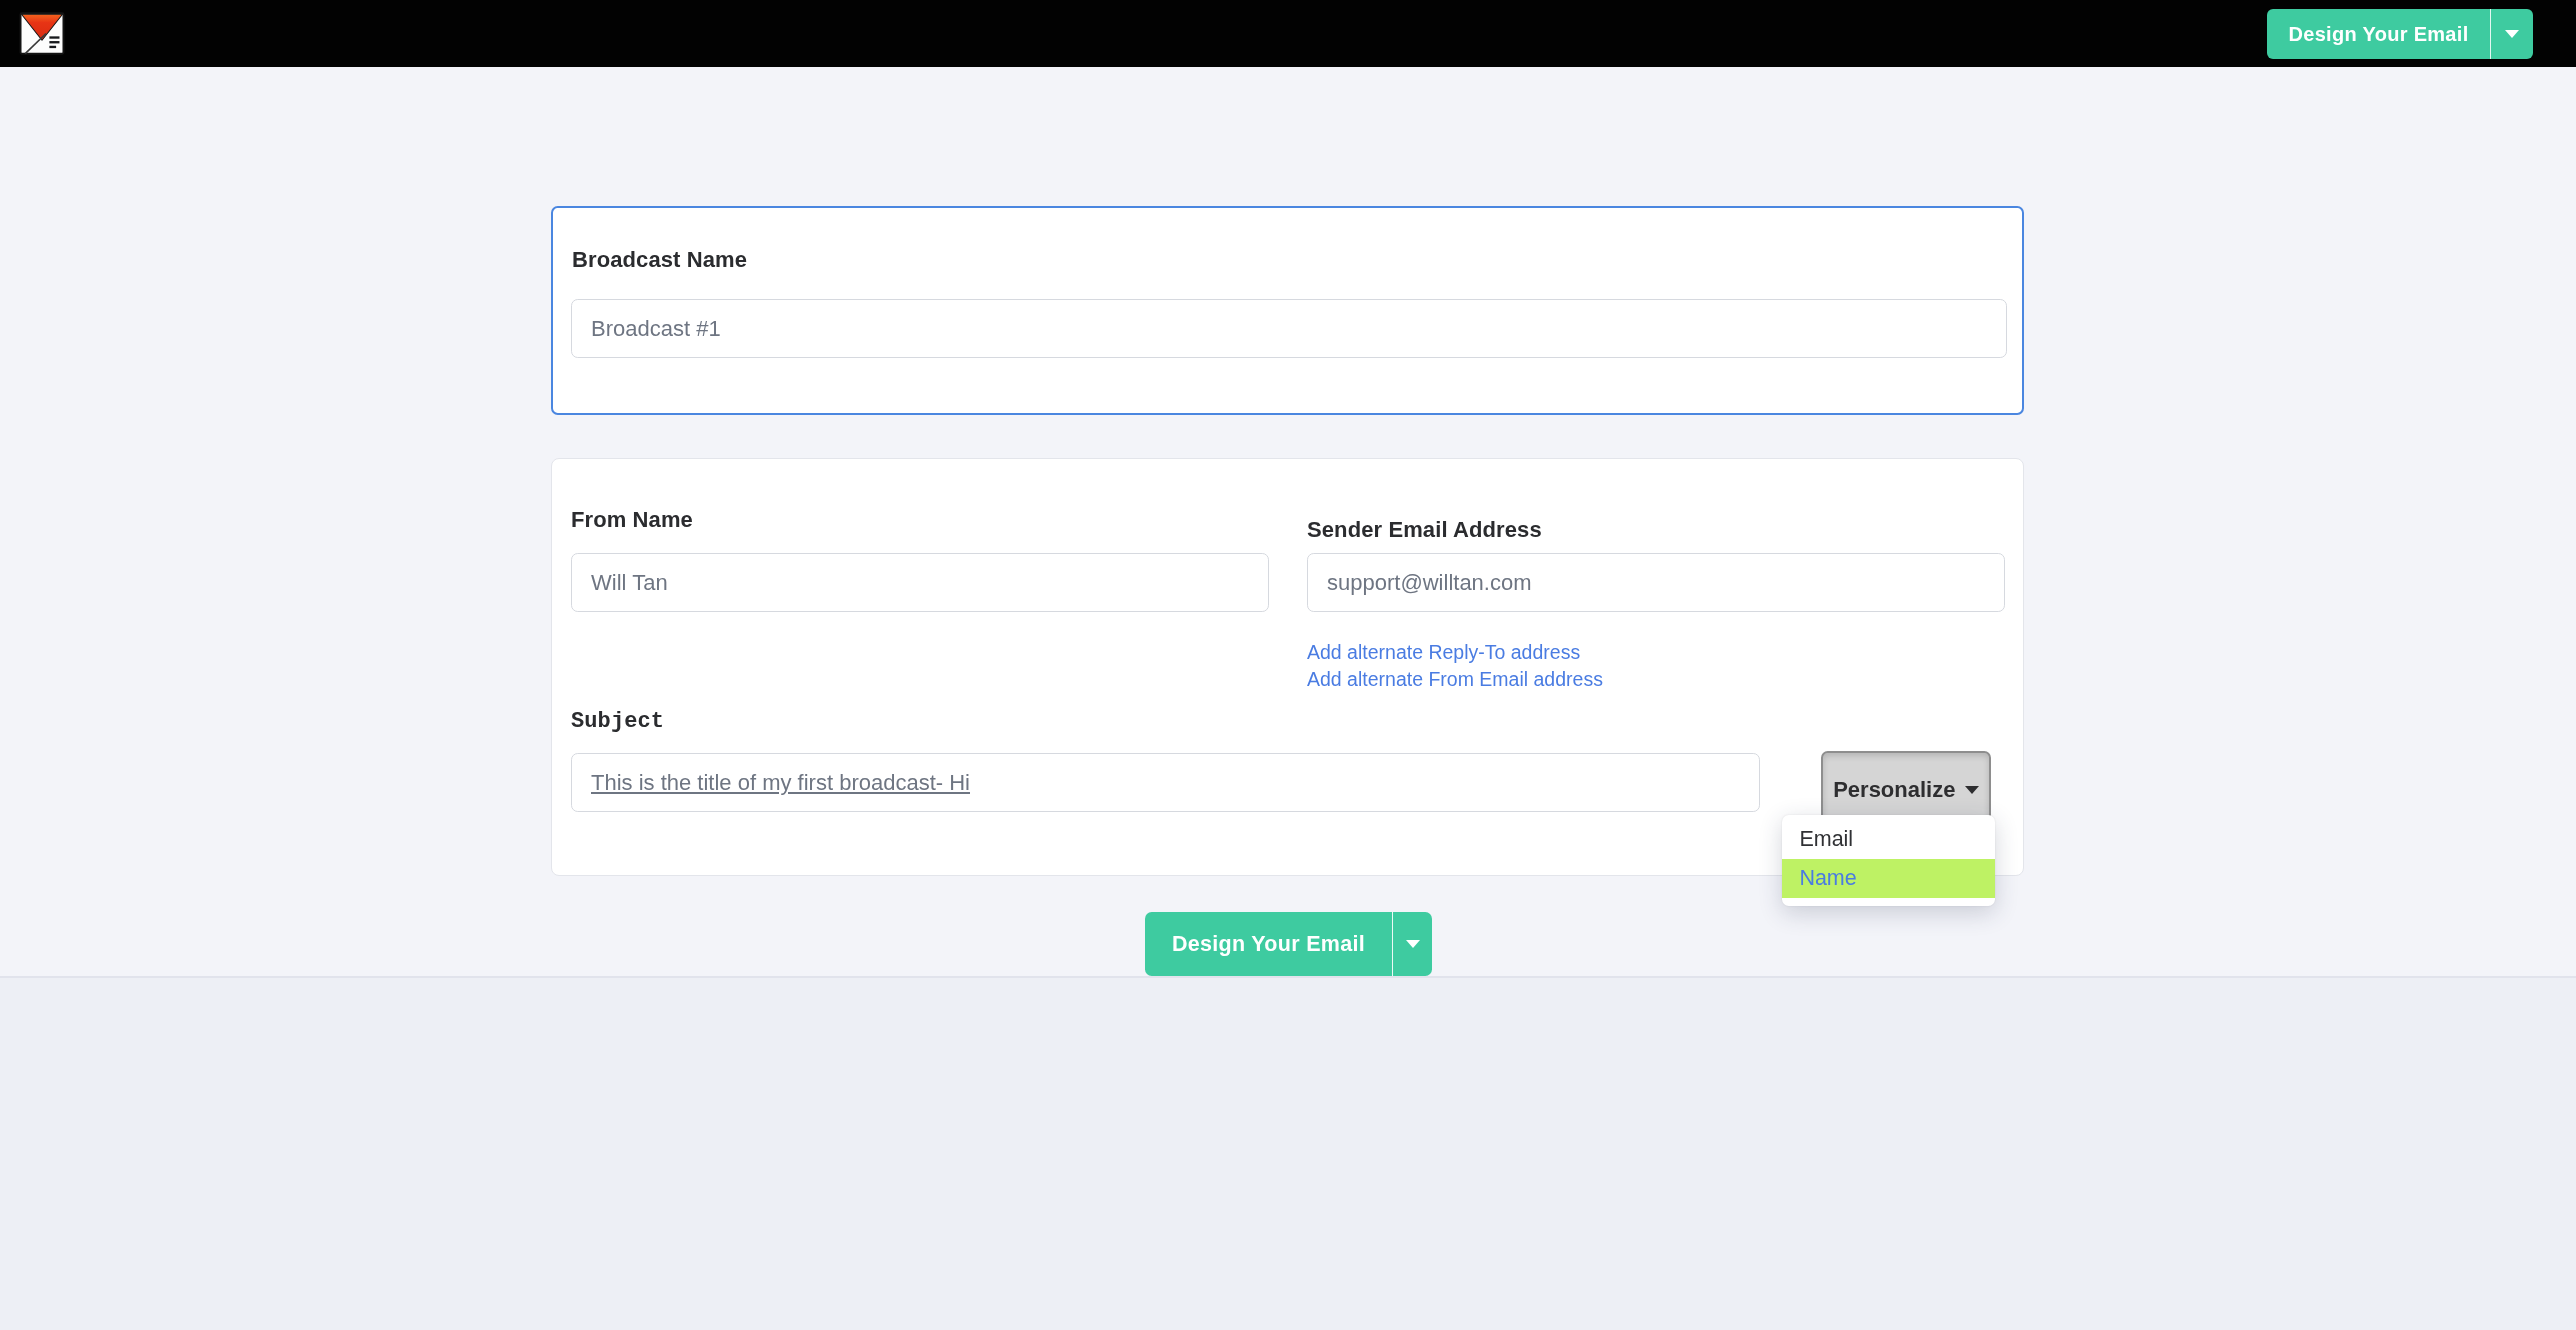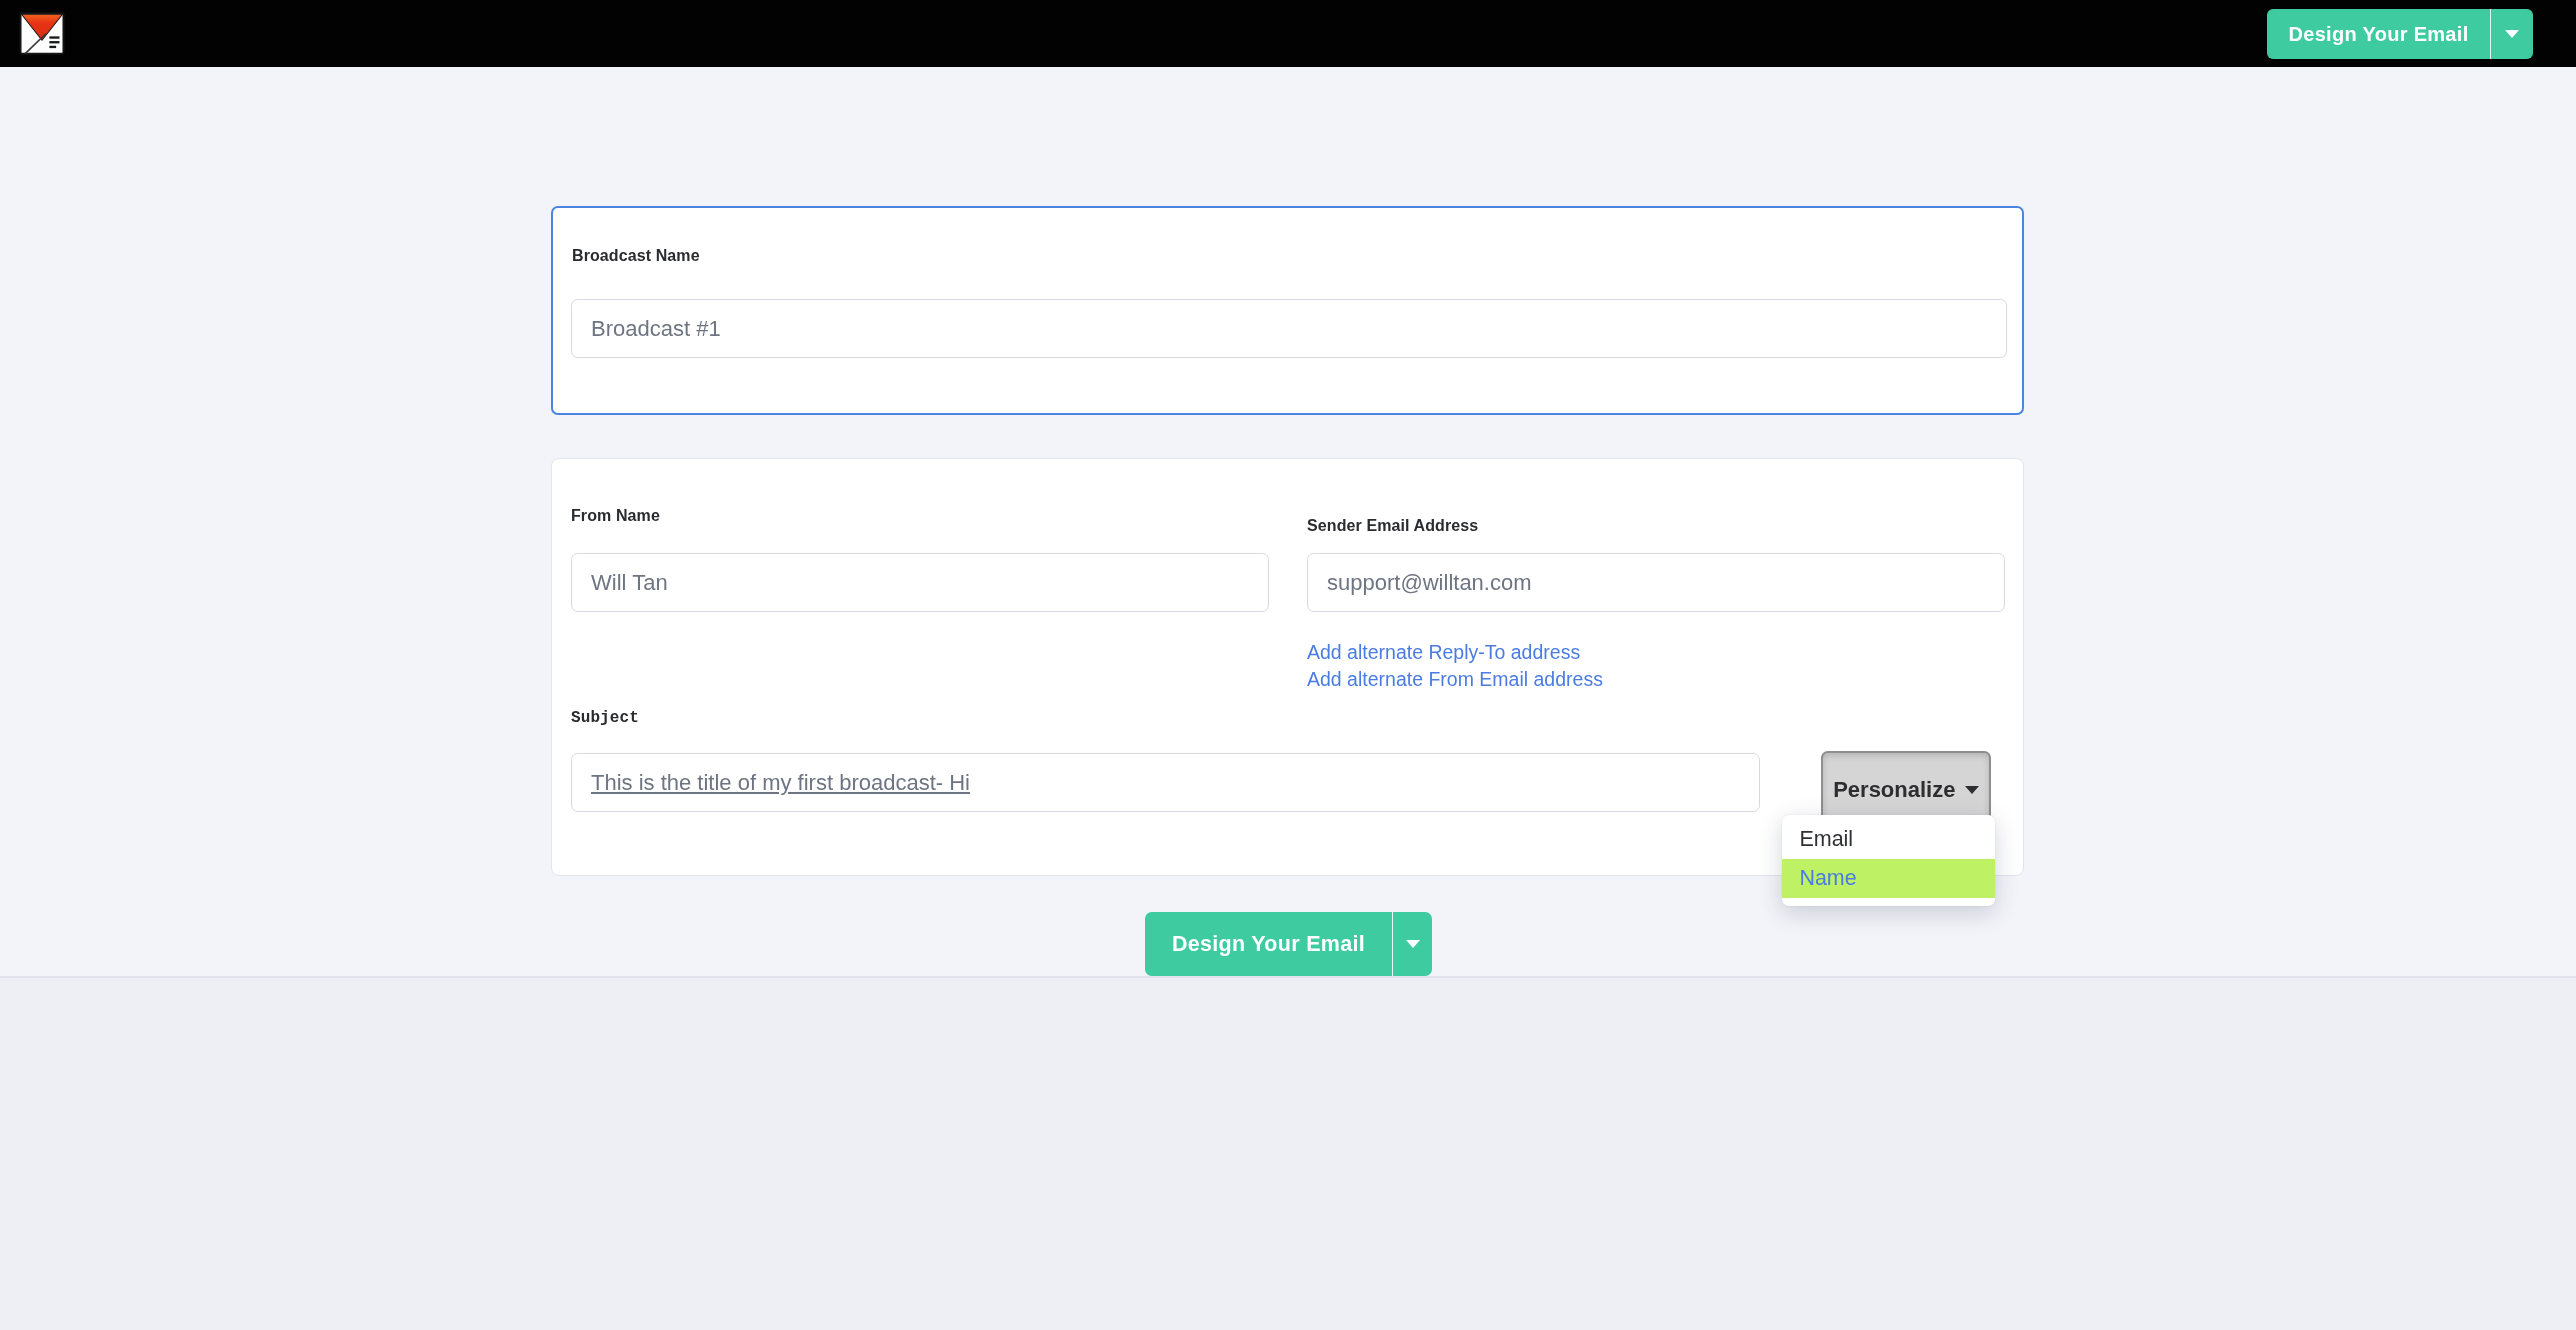--- a/index.html
+++ b/index.html
@@ -48,21 +48,21 @@
   .card-broadcast {
     left: 551px; top: 139px; width: 1473px; height: 209px;
     border: 2px solid #4A86E0; border-radius: 6.7px;
   }
   .card-sender {
     left: 551px; top: 391px; width: 1473px; height: 418px;
     border: 1.3px solid #e3e5eb; border-radius: 8px;
   }
 
   .field-label {
-    position: absolute; font-size: 16px; font-weight: 600; color: #2b2c2f;
+    position: absolute; font-size: 22px; font-weight: 600; color: #2b2c2f;
     letter-spacing: 0.1px; white-space: nowrap;
   }
   .text-input {
     position: absolute; box-sizing: border-box; height: 59px;
     border: 1.3px solid #d6d9df; border-radius: 6.7px; background: #ffffff;
     color: #6e7582; font-size: 22px; font-family: inherit;
     padding: 15px 19px; outline: none;
   }
 
   .lbl-broadcast { left: 19px; top: 39px; }

